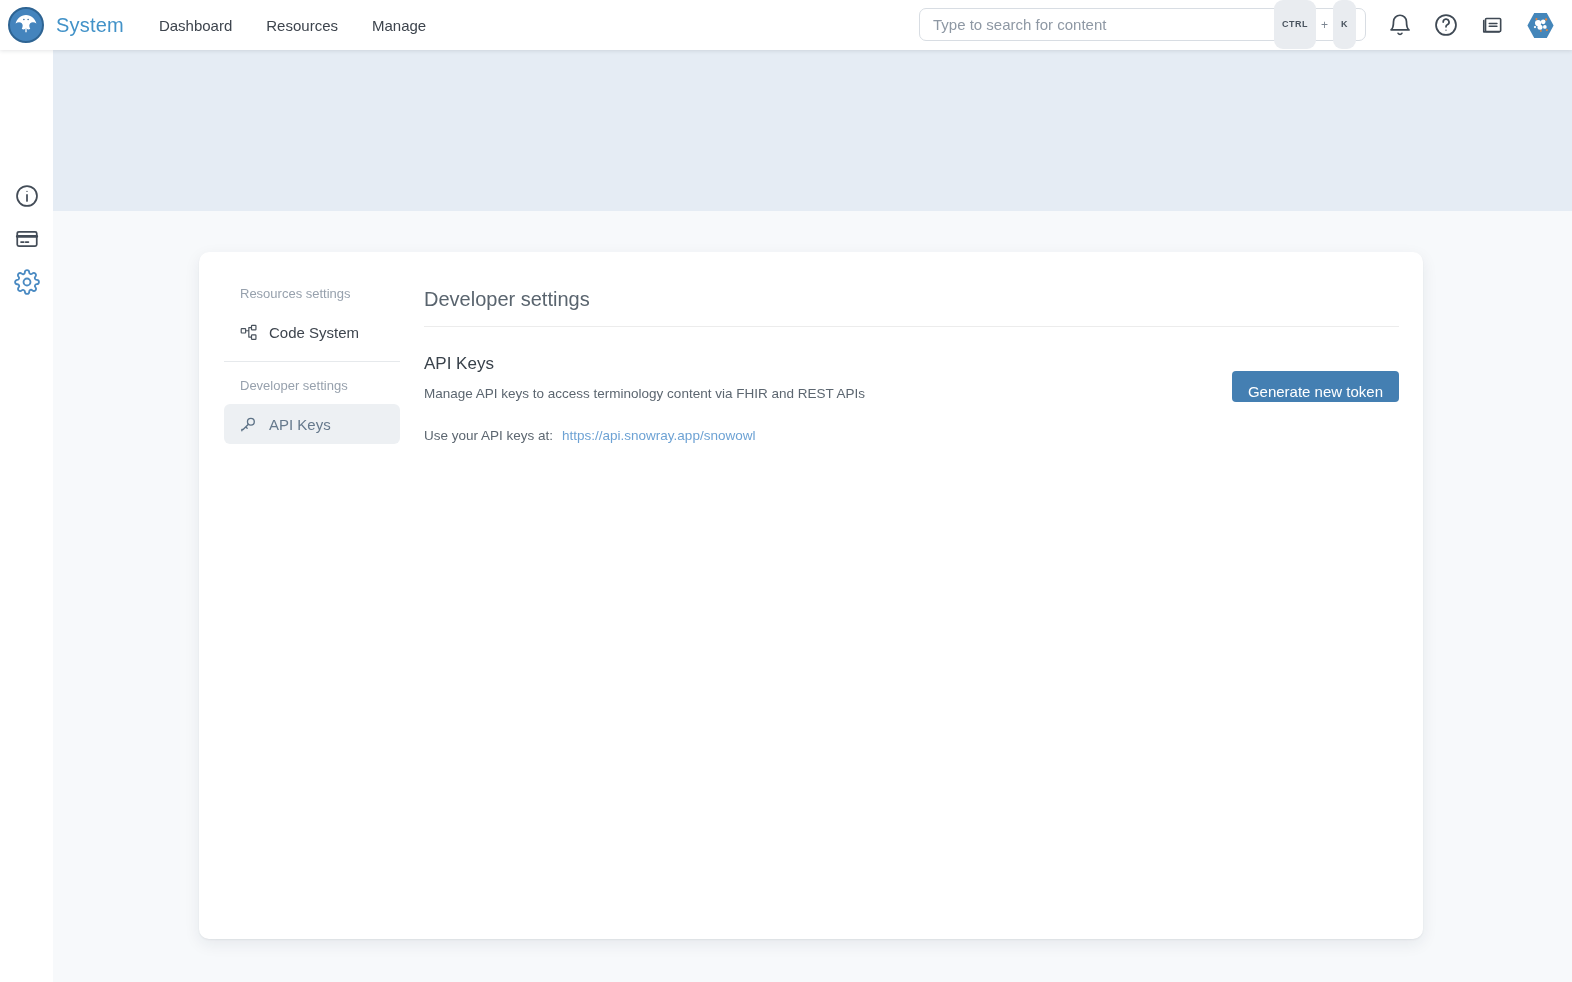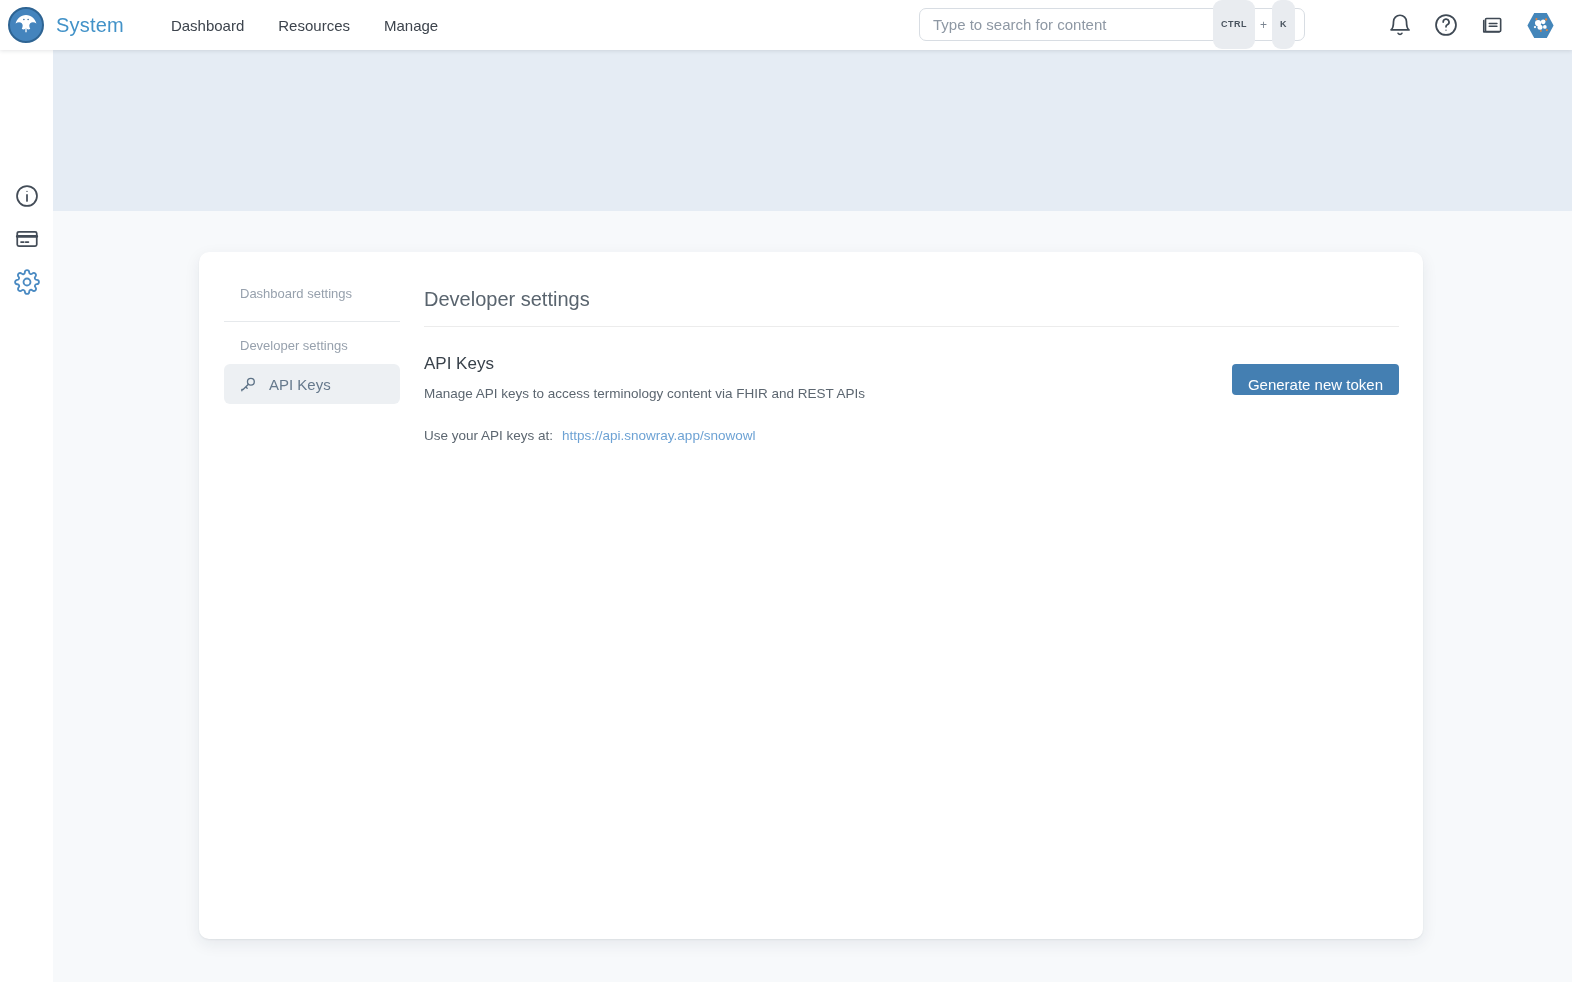--- a/index.html
+++ b/index.html
@@ -22,25 +22,25 @@
   .logo-circle {
     width: 36px; height: 36px; border-radius: 50%;
     background: #4484bd; border: 2px solid #2e6493;
     margin-left: 8px; flex: none;
     display: flex; align-items: center; justify-content: center;
   }
   .brand {
     font-size: 20px; color: #4292c8; font-weight: 500;
     margin-left: 12px; letter-spacing: .2px;
   }
-  .top-nav { display: flex; gap: 34px; margin-left: 47px; }
+  .top-nav { display: flex; gap: 34px; margin-left: 35px; }
   .top-nav-item { font-size: 15px; color: #3d444d; cursor: pointer; }
 
   .search-box {
-    position: absolute; left: 919px; top: 8px; width: 386px; height: 33px;
+    position: absolute; left: 919px; top: 8px; width: 447px; height: 33px;
     border: 1px solid #d8dde3; border-radius: 7px; background: #fff;
     display: flex; align-items: center; padding: 0 9px 0 13px;
   }
   .search-box input {
     flex: 1; border: none; outline: none; font-size: 15px;
     font-family: "Liberation Sans", sans-serif; color: #343c45; background: transparent;
   }
   .search-box input::placeholder { color: #8e98a4; }
   .kbd {
     background: #e9ecf0; border-radius: 9px; font-size: 9px; font-weight: 700;
@@ -96,21 +96,21 @@
 
   .section-row { display: flex; justify-content: space-between; align-items: flex-start; margin-top: 27px; }
   .section-title { font-size: 17px; font-weight: 500; color: #39424b; margin: 0 0 12px; }
   .section-desc { font-size: 13.5px; color: #5c6670; margin: 0 0 27px; }
   .url-line { font-size: 13.5px; color: #5c6670; display: flex; gap: 9px; align-items: baseline; }
   .api-link { color: #6da2d4; text-decoration: none; cursor: pointer; }
 
   .btn-primary {
     background: #447fb2; color: #fff; border: none; border-radius: 4px;
     height: 31px; padding: 12px 16px; font-size: 15px;
-    font-family: "Liberation Sans", sans-serif; cursor: pointer; margin-top: 10px;
+    font-family: "Liberation Sans", sans-serif; cursor: pointer; margin-top: 17px;
   }
 </style>
 </head>
 <body>
 
 <header class="topbar">
   <div class="logo-circle">
     <span>
       <svg width="26" height="26" viewBox="0 0 32 32">
         <path d="M16 6 C9.5 6 4.8 10.5 3.2 16.5 C6 14.6 9.2 14.7 10.8 16.4 C12.4 18.1 12.2 20.8 10.8 23 C12.6 24.6 15 23.8 16 21.8 C17 23.8 19.4 24.6 21.2 23 C19.8 20.8 19.6 18.1 21.2 16.4 C22.8 14.7 26 14.6 28.8 16.5 C27.2 10.5 22.5 6 16 6 Z" fill="#ffffff"></path>
@@ -196,23 +196,32 @@
       <path d="M19.4 15a1.65 1.65 0 0 0 .33 1.82l.06.06a2 2 0 0 1 0 2.83 2 2 0 0 1-2.83 0l-.06-.06a1.65 1.65 0 0 0-1.82-.33 1.65 1.65 0 0 0-1 1.51V21a2 2 0 0 1-2 2 2 2 0 0 1-2-2v-.09A1.65 1.65 0 0 0 9 19.4a1.65 1.65 0 0 0-1.82.33l-.06.06a2 2 0 0 1-2.83 0 2 2 0 0 1 0-2.83l.06-.06a1.65 1.65 0 0 0 .33-1.82 1.65 1.65 0 0 0-1.51-1H3a2 2 0 0 1-2-2 2 2 0 0 1 2-2h.09A1.65 1.65 0 0 0 4.6 9a1.65 1.65 0 0 0-.33-1.82l-.06-.06a2 2 0 0 1 0-2.83 2 2 0 0 1 2.83 0l.06.06a1.65 1.65 0 0 0 1.82.33H9a1.65 1.65 0 0 0 1-1.51V3a2 2 0 0 1 2-2 2 2 0 0 1 2 2v.09a1.65 1.65 0 0 0 1 1.51 1.65 1.65 0 0 0 1.82-.33l.06-.06a2 2 0 0 1 2.83 0 2 2 0 0 1 0 2.83l-.06.06a1.65 1.65 0 0 0-.33 1.82V9a1.65 1.65 0 0 0 1.51 1H21a2 2 0 0 1 2 2 2 2 0 0 1-2 2h-.09a1.65 1.65 0 0 0-1.51 1z"></path>
     </svg>
   </span>
 </aside>
 
 <div class="hero-band"></div>
 
 <section class="card">
 
   <nav class="card-nav">
-    <div class="nav-heading">Dashboard settings</div>
-
-
+    <div class="nav-heading">Resources settings</div>
+
+
+    <div class="nav-item">
+      <svg viewBox="0 0 24 24" fill="none" stroke="currentColor" stroke-width="1.5" stroke-linejoin="round">
+        <rect x="2.8" y="7" width="5.6" height="5.6" rx="0.8"></rect>
+        <rect x="15.8" y="3" width="5.6" height="5.6" rx="0.8"></rect>
+        <rect x="15.8" y="15" width="5.6" height="5.6" rx="0.8"></rect>
+        <path d="M8.4 9.8 H12.4 V5.8 H15.8 M12.4 9.8 V17.8 H15.8"></path>
+      </svg>
+      <span>Code System</span>
+    </div>
 
     <div class="nav-divider"></div>
 
     <div class="nav-heading">Developer settings</div>
 
     <div class="nav-item active">
       <svg viewBox="0 0 24 24" fill="none" stroke="currentColor" stroke-width="1.7" stroke-linecap="round" stroke-linejoin="round">
         <circle cx="15" cy="8.5" r="4.3"></circle>
         <path d="M11.9 11.6 L5.2 18.3 M5.2 18.3 H3.6 V20 M8.6 15 l1.7 1.7"></path>
       </svg>

